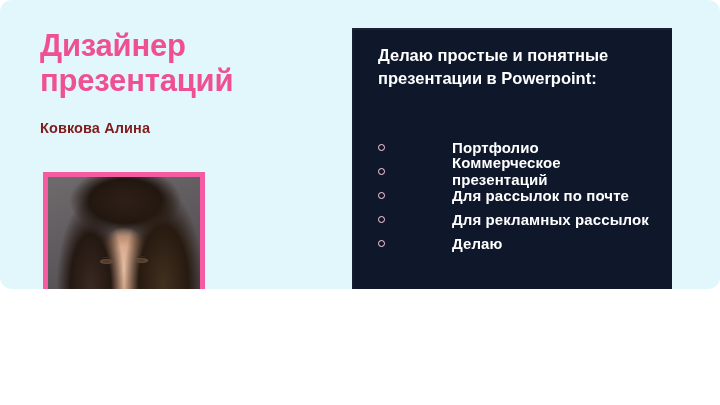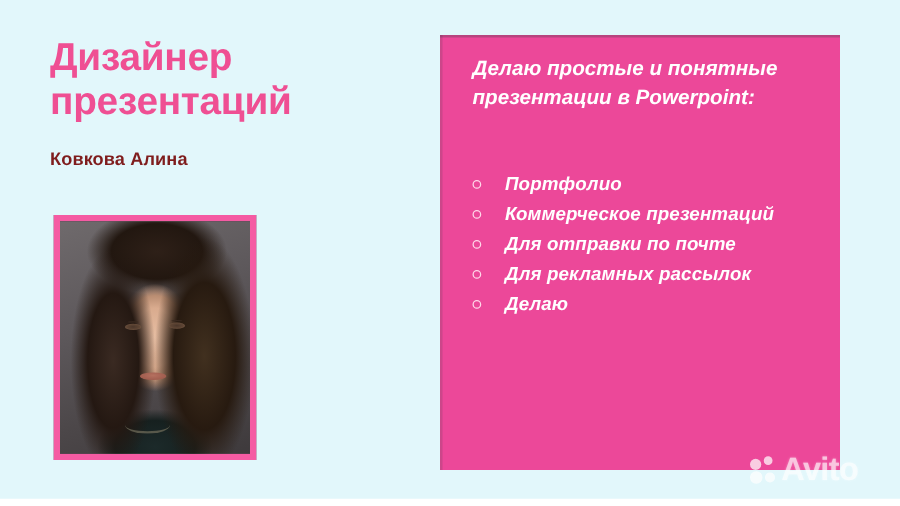--- a/index.html
+++ b/index.html
@@ -9,23 +9,24 @@
   body {
     width: 720px;
     height: 405px;
     overflow: hidden;
     font-family: "Liberation Sans", sans-serif;
   }
 
   #slide {
     position: relative;
     width: 720px;
-    height: 399px;
+    height: 289px;
     background: #e2f7fb;
     overflow: hidden;
+    border-radius: 12px;
   }
 
   
   #left-column {
     position: absolute;
     left: 40px;
     top: 28px;
     width: 290px;
     height: 350px;
   }
@@ -107,24 +108,23 @@
     opacity: .75;
   }
 
   
   #info-panel {
     position: absolute;
     left: 352px;
     top: 28px;
     width: 320px;
     height: 348px;
-    background: #ec4899;
+    background: #0f172a;
     box-shadow: inset 0 2px 0 0 rgba(60,60,70,.30),
                 inset 2px 0 0 0 rgba(60,60,70,.18);
-    font-style: italic;
   }
 
   #panel-heading {
     position: absolute;
     left: 26px;
     top: 16px;
     width: 268px;
     font-family: "Liberation Sans Narrow", "Liberation Sans", sans-serif;
     font-weight: bold;
     font-size: 16.5px;
@@ -140,20 +140,21 @@
     width: 280px;
     margin: 0;
     padding: 0;
     list-style: none;
   }
   .bullet-row {
     display: flex;
     align-items: center;
     height: 22px;
     margin-bottom: 2px;
+    gap: 48px;
   }
   .bullet-marker {
     flex: 0 0 auto;
     width: 7px;
     height: 7px;
     margin-right: 19px;
     border: 1.4px solid #ffd7e9;
     border-radius: 50%;
     box-sizing: border-box;
   }
@@ -227,21 +228,21 @@
       <li class="bullet-row">
         <span class="bullet-marker"></span>
         <span class="bullet-label">Портфолио</span>
       </li>
       <li class="bullet-row">
         <span class="bullet-marker"></span>
         <span class="bullet-label">Коммерческое презентаций</span>
       </li>
       <li class="bullet-row">
         <span class="bullet-marker"></span>
-        <span class="bullet-label">Для отправки по почте</span>
+        <span class="bullet-label">Для рассылок по почте</span>
       </li>
       <li class="bullet-row">
         <span class="bullet-marker"></span>
         <span class="bullet-label">Для рекламных рассылок</span>
       </li>
       <li class="bullet-row">
         <span class="bullet-marker"></span>
         <span class="bullet-label">Делаю</span>
       </li>
     </ul>

